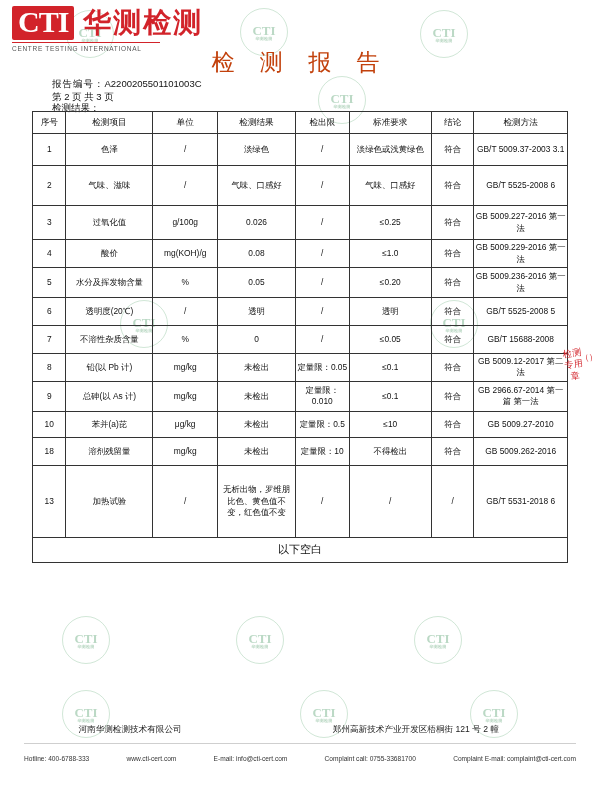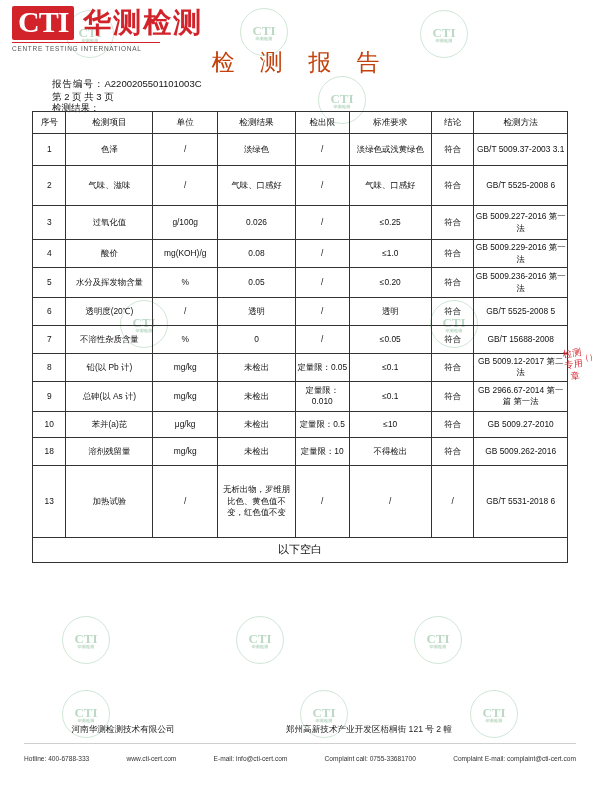--- a/index.html
+++ b/index.html
@@ -185,28 +185,28 @@
     line-height: 1.25;
     font-family: "DejaVu Serif", serif;
     transform: rotate(-8deg);
     text-align: center;
   }
 
   
   .footer-addr {
     position: absolute;
     bottom: 64px;
-    left: 0;
+    left: 7px;
     width: 492px;
     display: flex;
     font-size: 8.6px;
     color: #222;
   }
   .footer-addr .left { width: 300px; text-align: center; }
-  .footer-addr .right { width: 300px; text-align: center; }
+  .footer-addr .right { width: 300px; text-align: right; }
 
   .footer-rule {
     position: absolute;
     bottom: 56px;
     left: 24px;
     width: 552px;
     height: 1px;
     background: #cfcfcf;
   }
   .footer-contact {

